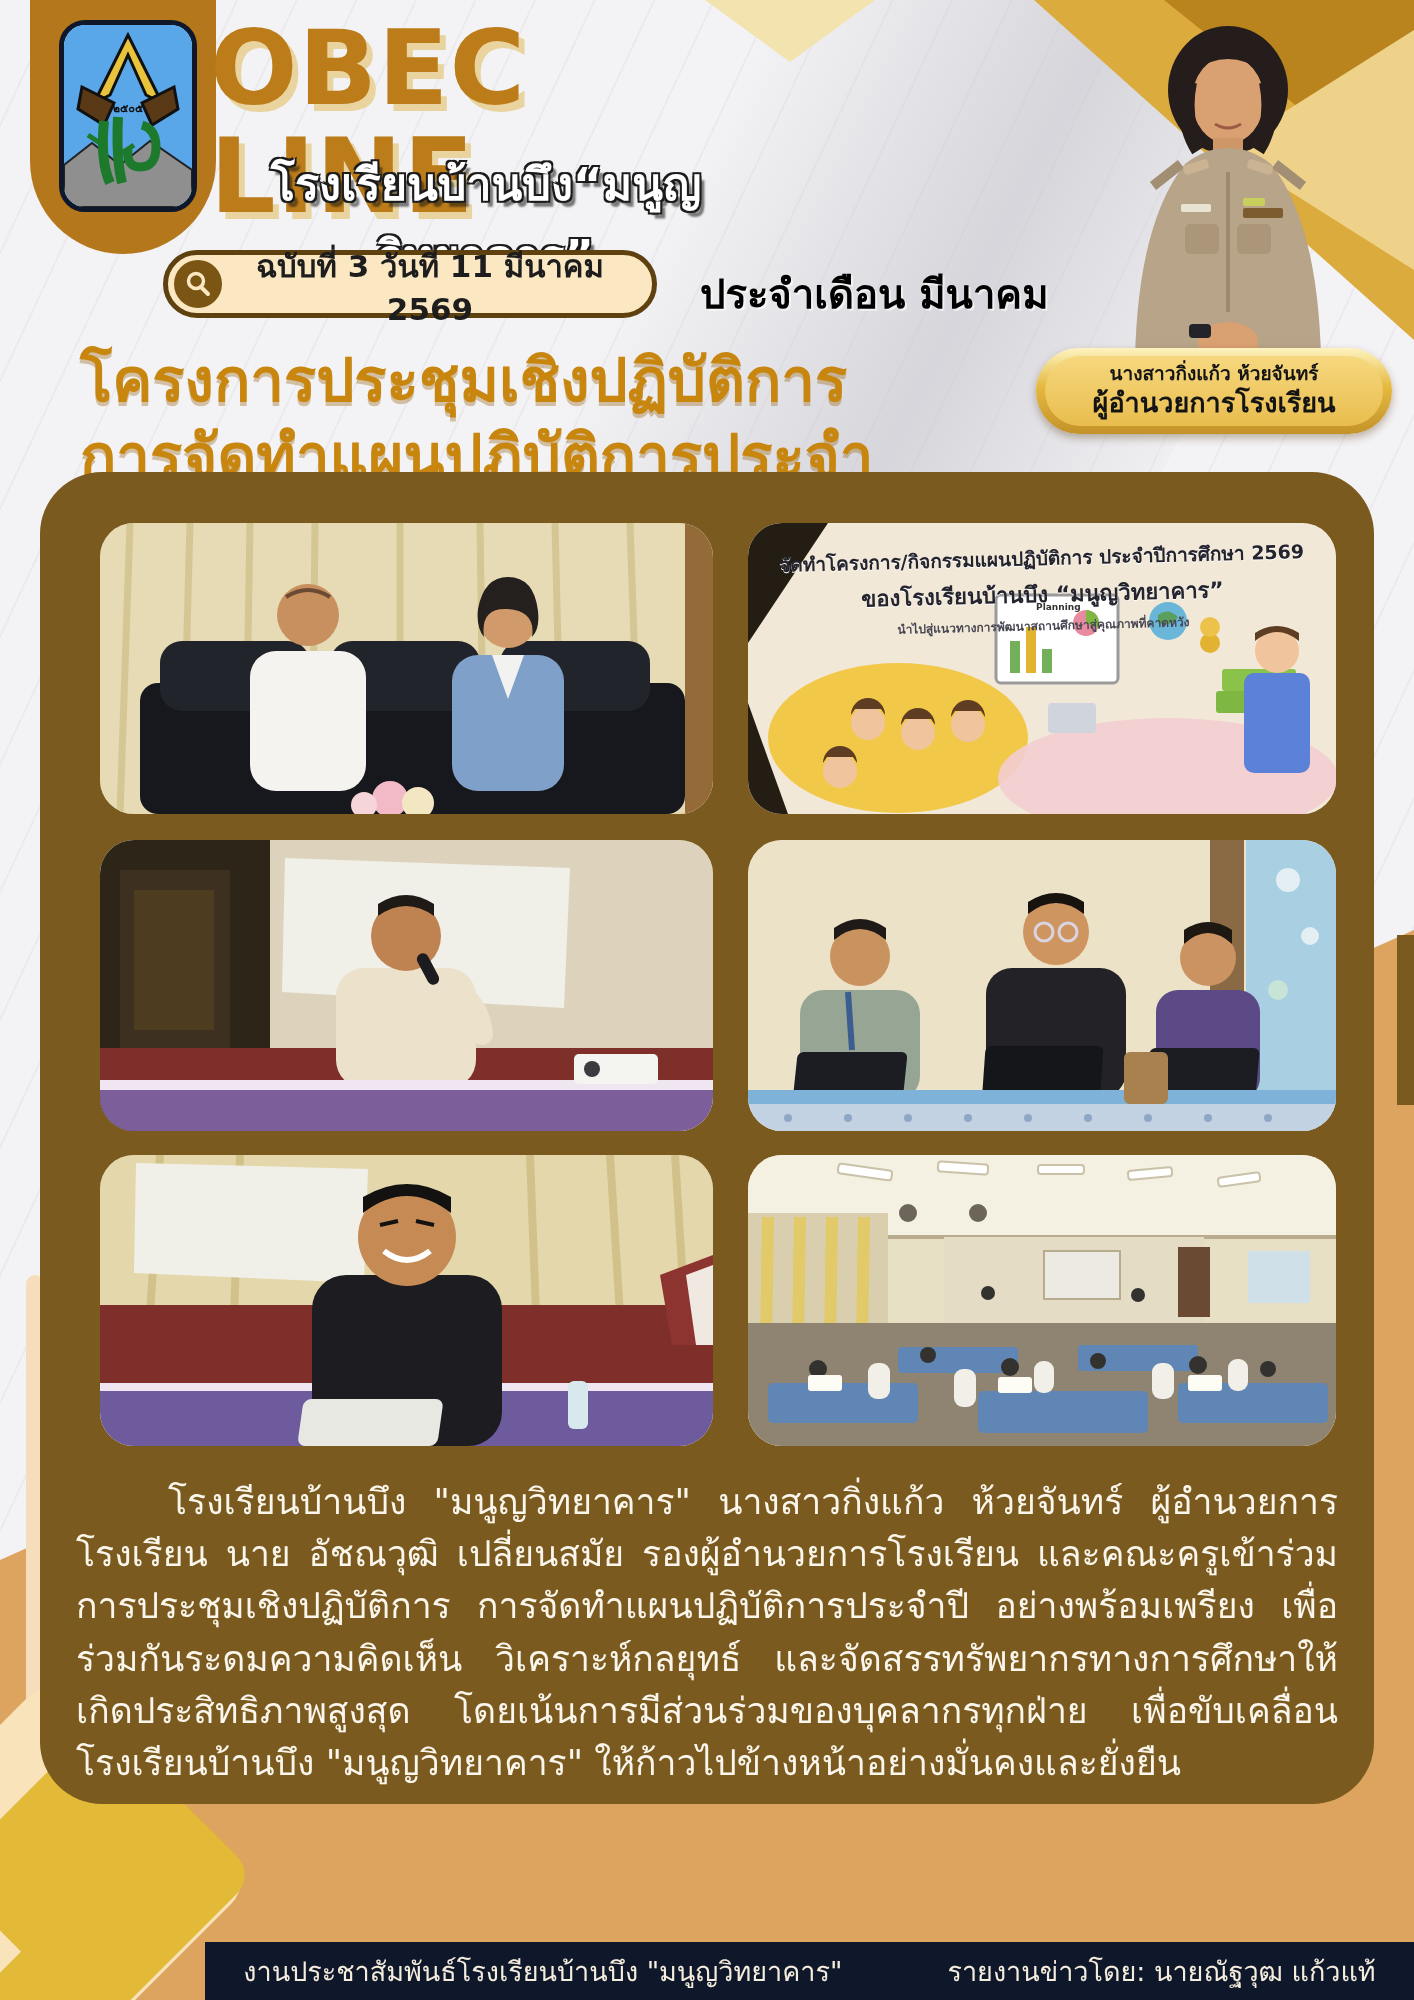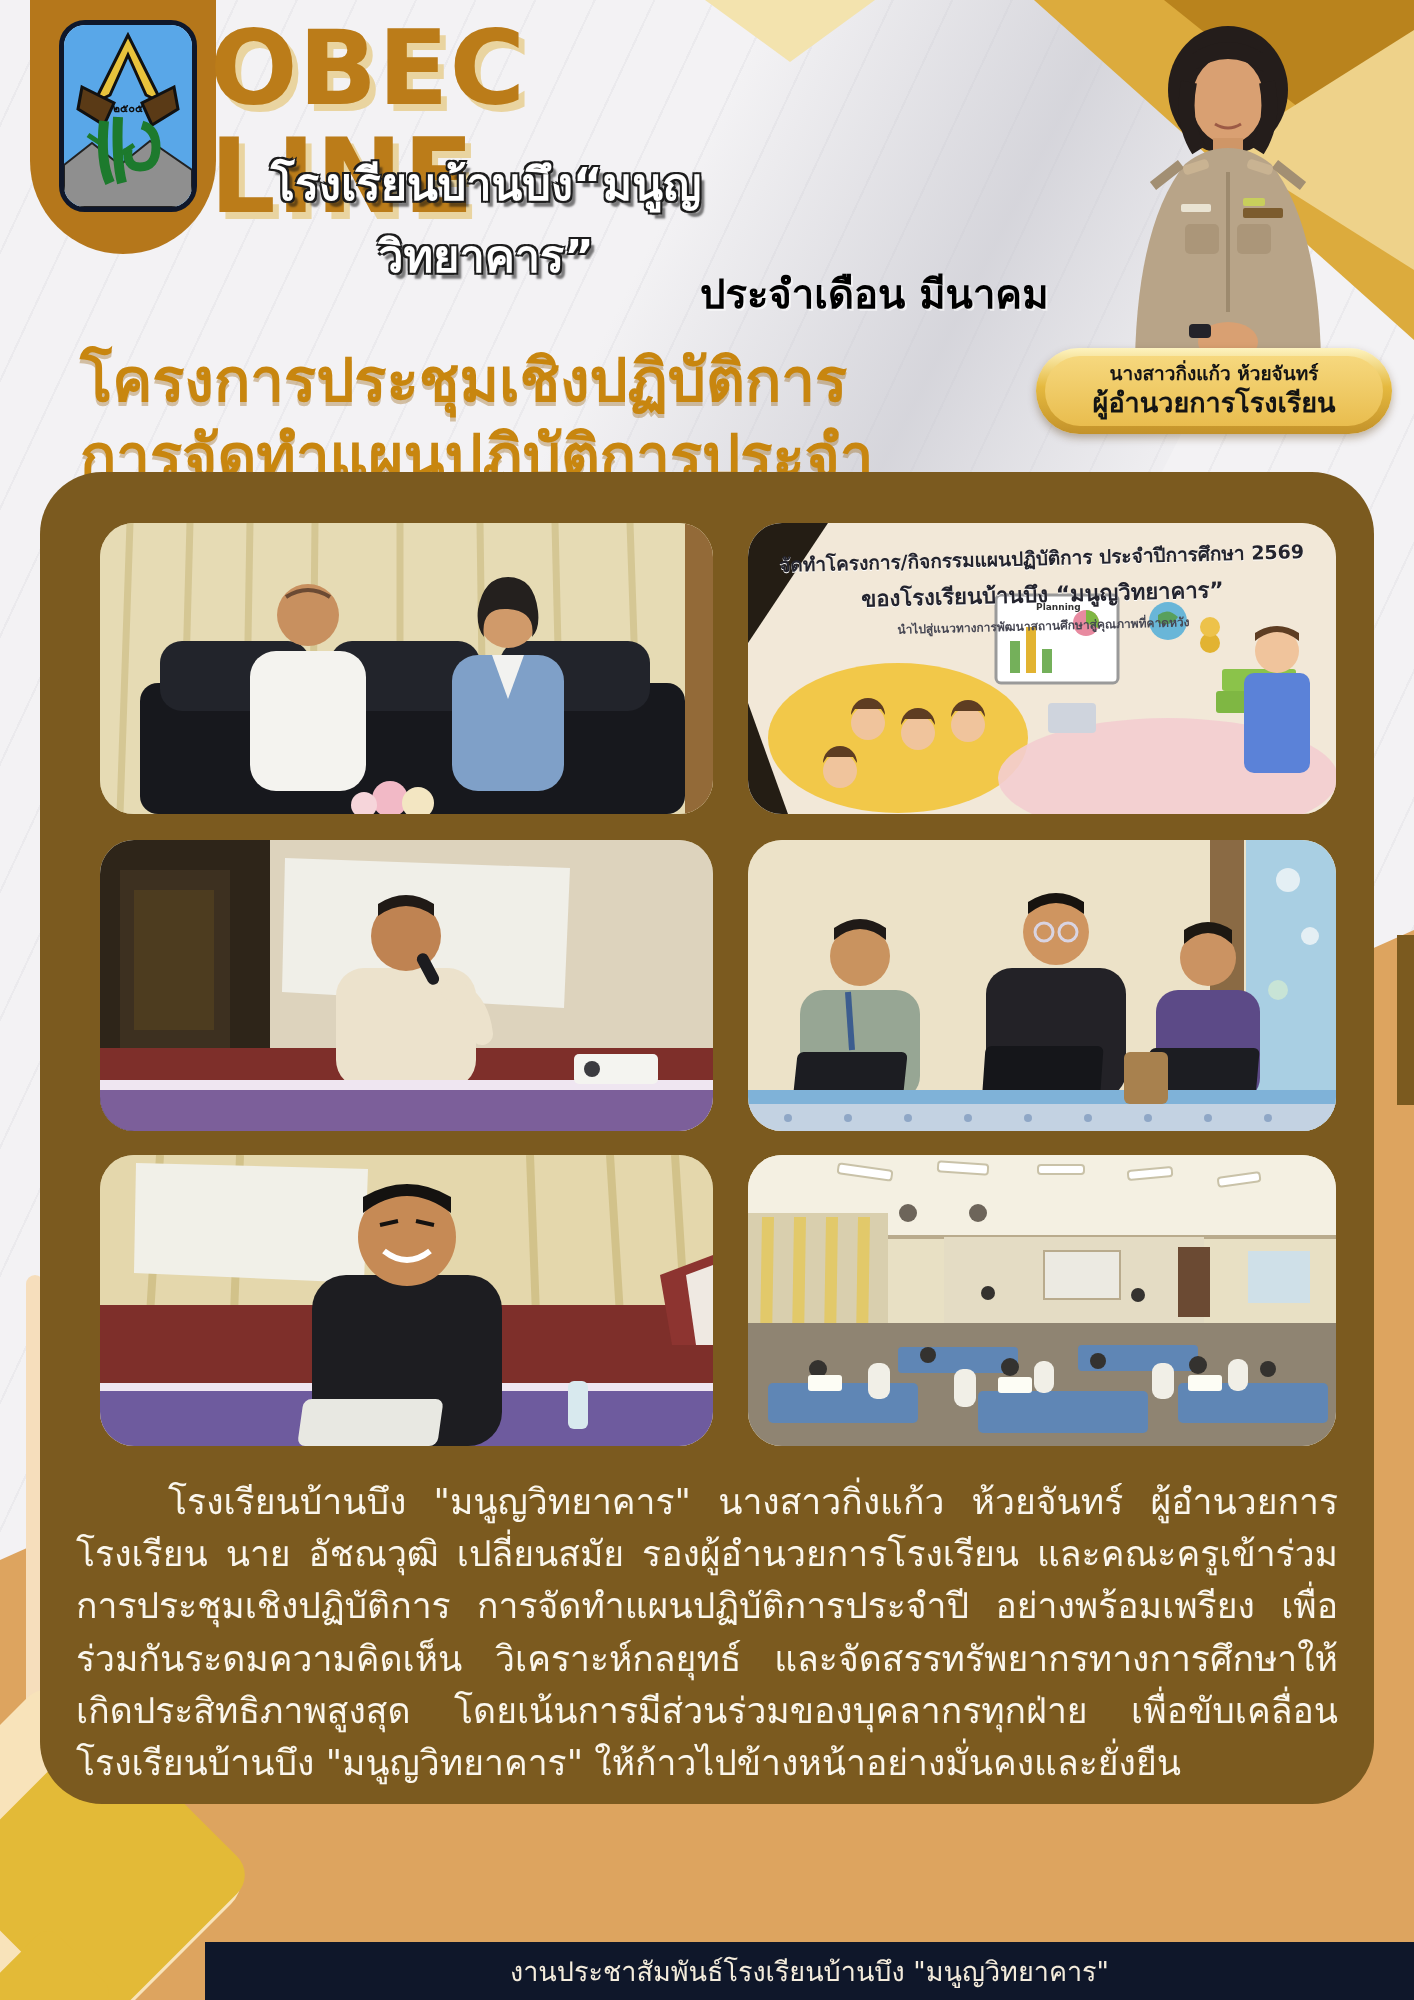--- a/index.html
+++ b/index.html
@@ -128,20 +128,29 @@
         <path d="M78 100 q14 4 14 22 q0 20 -16 20 q-14 0 -12 -18" stroke="#1d7a2d" stroke-width="9" fill="none"></path>
         <path d="M36 118 l-12 -8 M58 128 l12 -8" stroke="#1d7a2d" stroke-width="5"></path>
       </svg>
       <div class="emblem-year">๒๕๐๕</div>
     </div>
   </div>
 
   <div class="masthead">OBEC LINE</div>
   <div class="sub-masthead">โรงเรียนบ้านบึง“มนูญวิทยาคาร”</div>
 
+  <div class="issue-pill">
+    <div class="pill-circle">
+      <svg width="30" height="30" viewBox="0 0 30 30">
+        <circle cx="13" cy="12" r="7.5" fill="none" stroke="#fbe8c2" stroke-width="3.5"></circle>
+        <line x1="18" y1="18" x2="25" y2="25" stroke="#fbe8c2" stroke-width="4" stroke-linecap="round"></line>
+      </svg>
+    </div>
+    <div class="issue-text">ฉบับที่ 3 วันที่ 11 มีนาคม 2569</div>
+  </div>
   <div class="month-label">ประจำเดือน มีนาคม</div>
 
   <div class="headline hl1">โครงการประชุมเชิงปฏิบัติการ</div>
   <div class="headline hl2">การจัดทำแผนปฏิบัติการประจำปี</div>
 
   <div class="director">
     <svg viewBox="0 0 285 390" preserveAspectRatio="none">
       <ellipse cx="143" cy="78" rx="60" ry="64" fill="#241d1b"></ellipse>
       <ellipse cx="143" cy="88" rx="36" ry="44" fill="#d9a072"></ellipse>
       <path d="M107 60 q36 -26 72 0 l0 -18 q-36 -24 -72 0 Z" fill="#241d1b"></path>
@@ -390,15 +399,16 @@
             <rect x="440" y="220" width="34" height="16" rx="3"></rect>
           </g>
       </svg>
     </div>
 
     <div class="article">โรงเรียนบ้านบึง "มนูญวิทยาคาร" นางสาวกิ่งแก้ว ห้วยจันทร์ ผู้อำนวยการโรงเรียน นาย อัชณวุฒิ เปลี่ยนสมัย รองผู้อำนวยการโรงเรียน และคณะครูเข้าร่วมการประชุมเชิงปฏิบัติการ การจัดทำแผนปฏิบัติการประจำปี อย่างพร้อมเพรียง เพื่อร่วมกันระดมความคิดเห็น วิเคราะห์กลยุทธ์ และจัดสรรทรัพยากรทางการศึกษาให้เกิดประสิทธิภาพสูงสุด โดยเน้นการมีส่วนร่วมของบุคลากรทุกฝ่าย เพื่อขับเคลื่อนโรงเรียนบ้านบึง "มนูญวิทยาคาร" ให้ก้าวไปข้างหน้าอย่างมั่นคงและยั่งยืน</div>
   </div>
 
   <div class="footer">
     <span>งานประชาสัมพันธ์โรงเรียนบ้านบึง "มนูญวิทยาคาร"</span>
+    <span>รายงานข่าวโดย: นายณัฐวุฒ แก้วแท้</span>
   </div>
 
 </div>
 
 </body></html>

